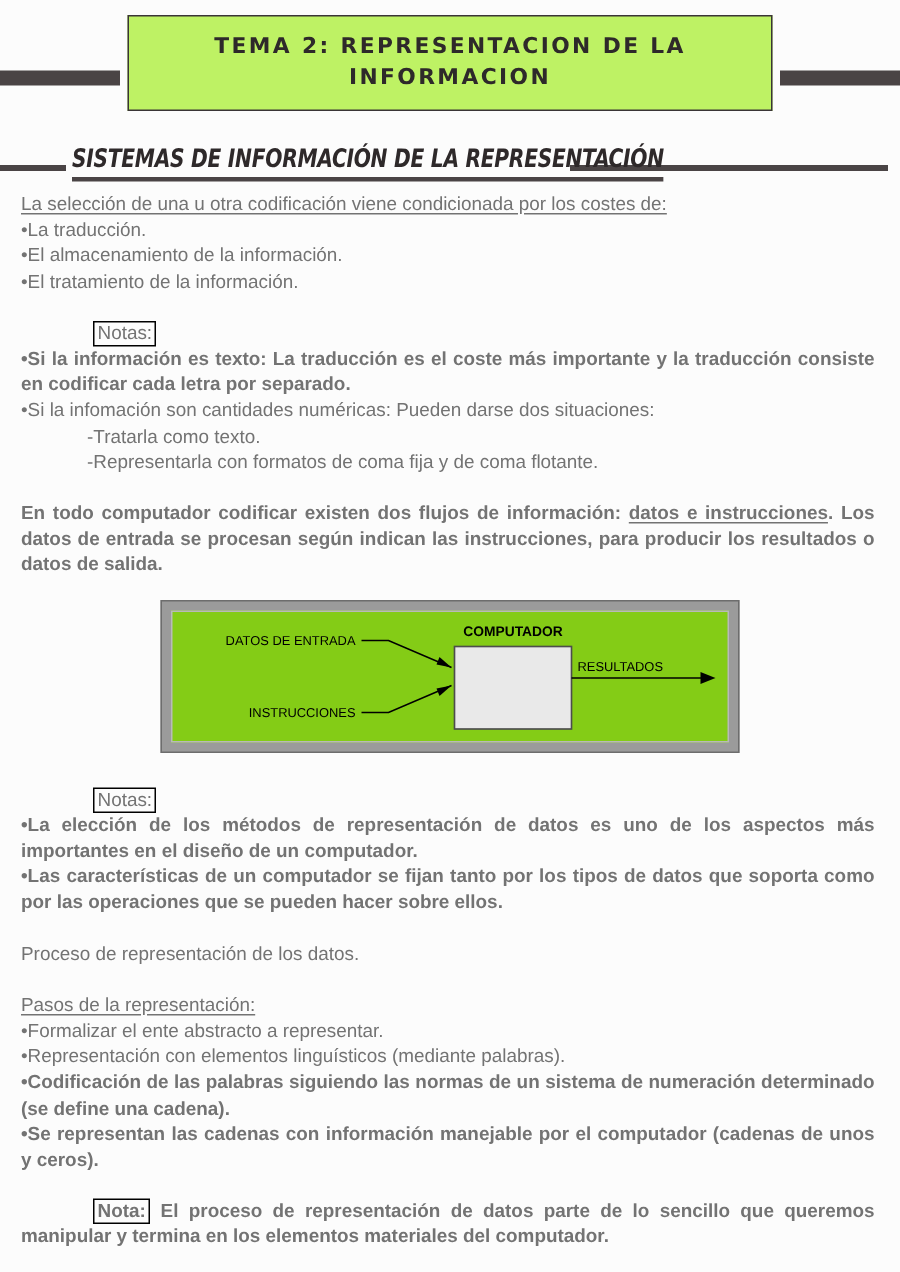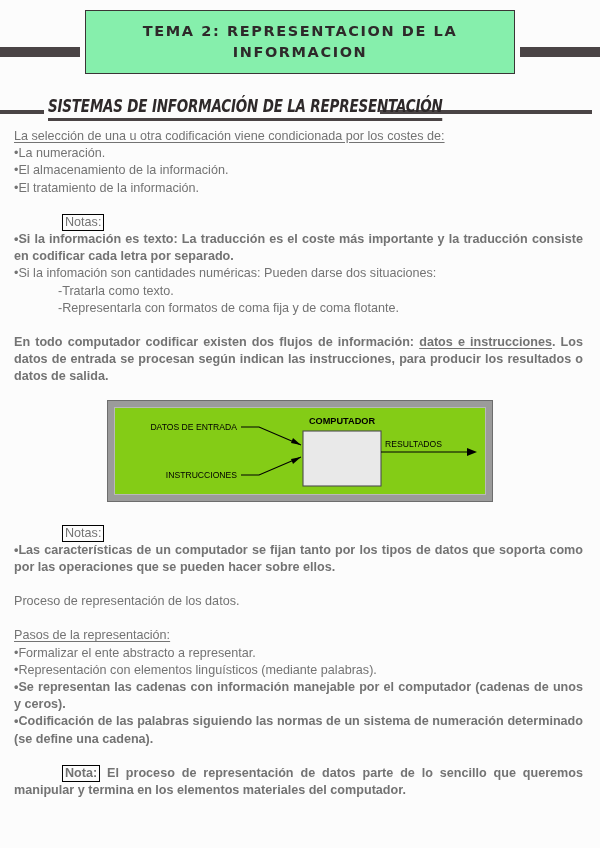--- a/index.html
+++ b/index.html
@@ -30,21 +30,21 @@
   }
   .rule-left  { left: 0;  width: 80px; }
   .rule-right { right: 0; width: 80px; }
   .title-box {
     position: absolute;
     left: 85px;
     right: 85px;
     top: 4px;
     height: 62px;
     border: 1.5px solid #3a3536;
-    background: #86efac;
+    background: #bef264;
     display: flex;
     align-items: center;
     justify-content: center;
   }
   .title-text {
     font-family: "DejaVu Sans", sans-serif;
     font-weight: bold;
     font-size: 14.5px;
     letter-spacing: 1.6px;
     line-height: 21px;
@@ -166,21 +166,21 @@
 
 <div class="section-header">
   <div class="sh-rule-left"></div>
   <div class="sh-rule-right"></div>
   <div class="sh-title">SISTEMAS DE INFORMACIÓN DE LA REPRESENTACIÓN</div>
 </div>
 
 <div class="body">
 
   <p class="p u">La selección de una u otra codificación viene condicionada por los costes de:</p>
-  <p class="p">•La numeración.</p>
+  <p class="p">•La traducción.</p>
   <p class="p">•El almacenamiento de la información.</p>
   <p class="p">•El tratamiento de la información.</p>
 
   <div class="gap"></div>
 
   <p class="p">
     <span class="boxed-label">Notas:</span>
   </p>
   <p class="p just">•Si la información es texto: La traducción es el coste más importante y la traducción consiste en codificar cada letra por separado.</p>
   <p class="p">•Si la infomación son cantidades numéricas: Pueden darse dos situaciones:</p>
@@ -219,30 +219,31 @@
       </svg>
     </div>
   </div>
 </div>
 
 <div class="body" style="margin-top:23px;">
 
   <p class="p">
     <span class="boxed-label">Notas:</span>
   </p>
+  <p class="p just">•La elección de los métodos de representación de datos es uno de los aspectos más importantes en el diseño de un computador.</p>
   <p class="p just">•Las características de un computador se fijan tanto por los tipos de datos que soporta como por las operaciones que se pueden hacer sobre ellos.</p>
 
   <div class="gap"></div>
 
   <p class="p">Proceso de representación de los datos.</p>
 
   <div class="gap"></div>
 
   <p class="p u">Pasos de la representación:</p>
   <p class="p">•Formalizar el ente abstracto a representar.</p>
   <p class="p">•Representación con elementos linguísticos (mediante palabras).</p>
+  <p class="p just">•Codificación de las palabras siguiendo las normas de un sistema de numeración determinado (se define una cadena).</p>
   <p class="p just">•Se representan las cadenas con información manejable por el computador (cadenas de unos y ceros).</p>
-  <p class="p just">•Codificación de las palabras siguiendo las normas de un sistema de numeración determinado (se define una cadena).</p>
 
   <div class="gap"></div>
 
   <p class="p just"><span class="boxed-label">Nota:</span><span> El proceso de representación de datos parte de lo sencillo que queremos manipular y termina en los elementos materiales del computador.</span></p>
 </div>
 
 </body></html>

